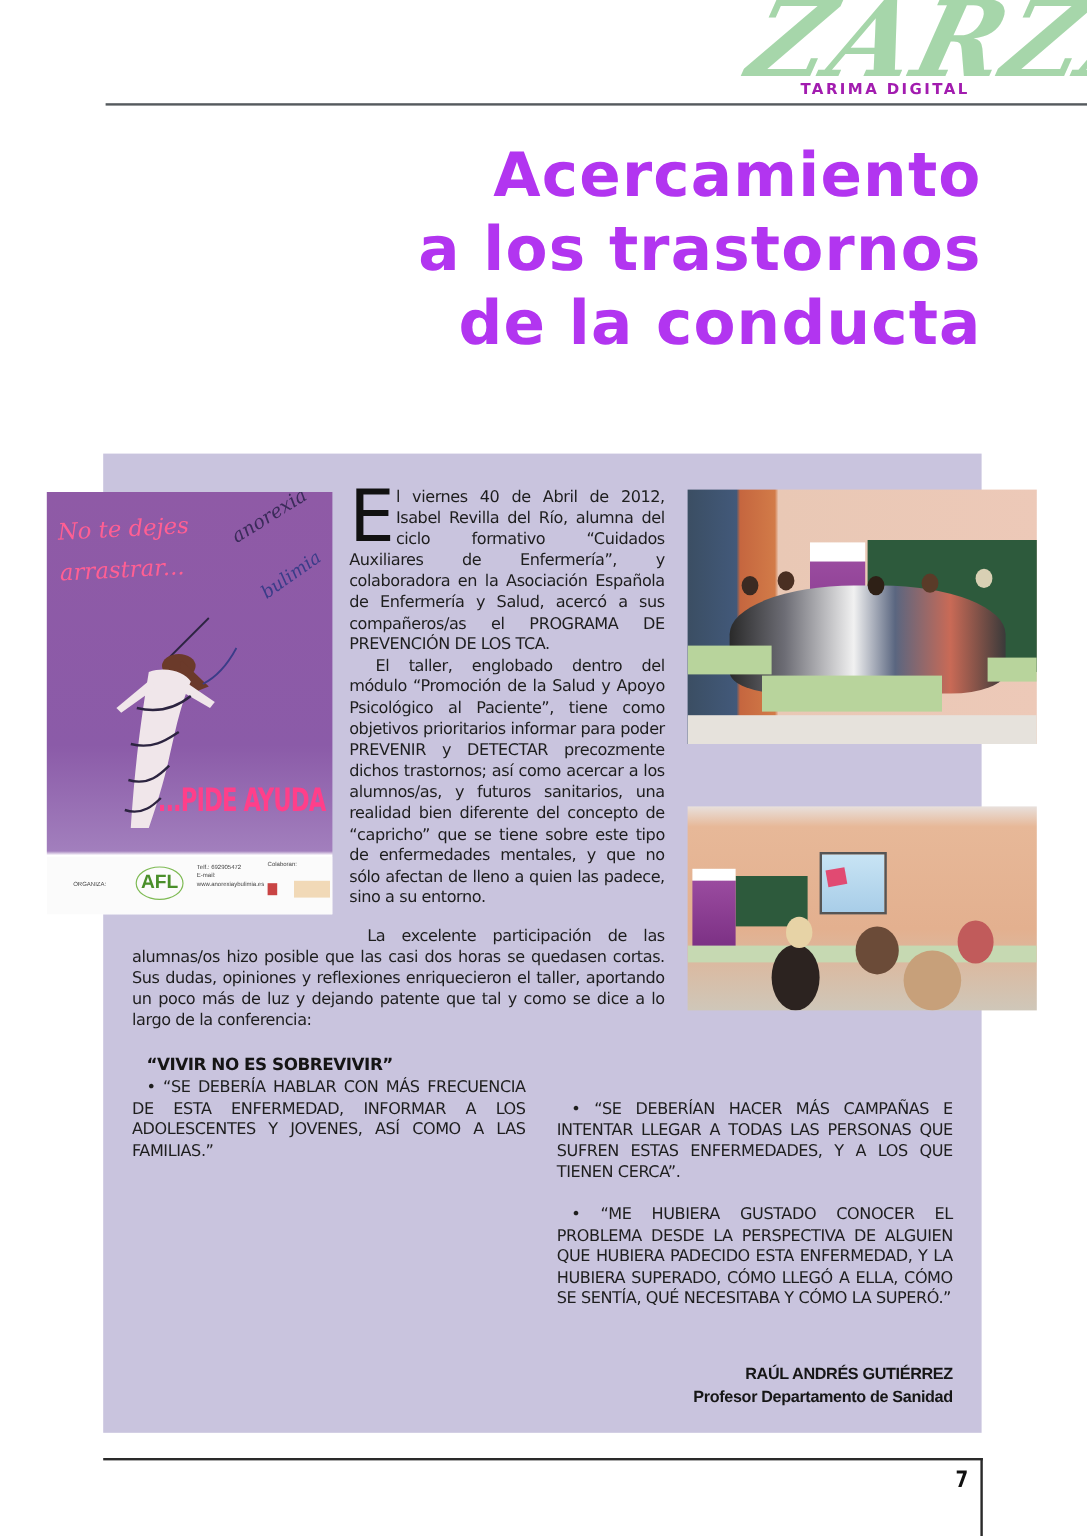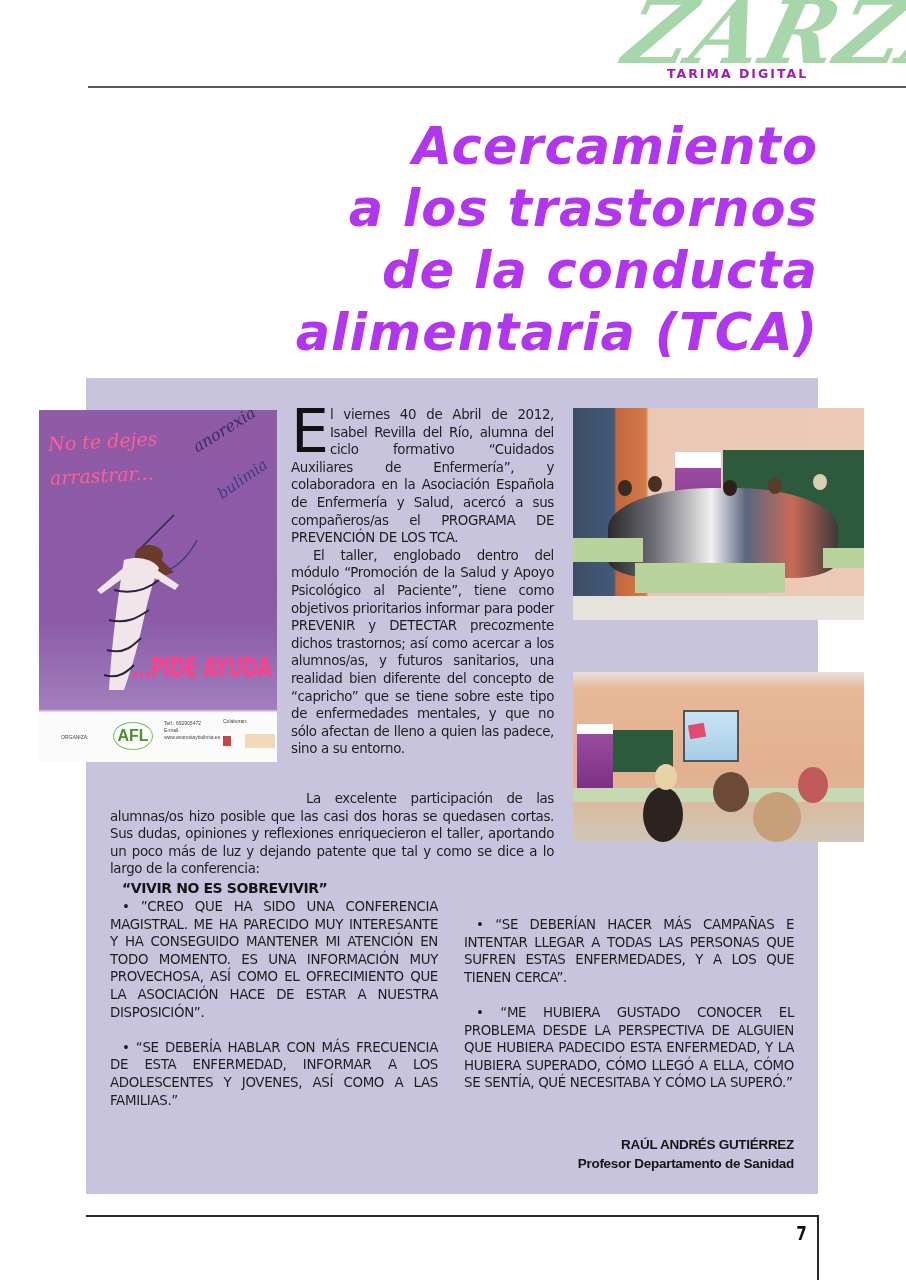--- a/index.html
+++ b/index.html
@@ -17,21 +17,21 @@
       position: absolute; left: 667px; top: 66px; font-size: 12.5px; font-weight: bold;
       letter-spacing: 2px; color: #a21caf; font-family: "DejaVu Sans", sans-serif;
       background: rgba(255,255,255,0.0);
     }
     .header-rule { position: absolute; left: 88px; top: 86px; width: 818px; height: 2px; background: #555a5e; }
 
     
     .title {
       position: absolute; right: 88px; top: 116px; width: 560px; text-align: right;
       font-family: "DejaVu Sans", sans-serif; font-weight: bold; color: #b235f0;
-      font-size: 51px; line-height: 62px; letter-spacing: 1px; font-style: italic;
+      font-size: 51px; line-height: 62px; letter-spacing: 1px;
     }
     .title span { display: block; }
 
     
     .panel { position: absolute; left: 86px; top: 378px; width: 732px; height: 816px; background: #c9c4de; }
 
     
     .poster {
       position: absolute; left: 39px; top: 410px; width: 238px; height: 352px;
       background: linear-gradient(180deg, #8f5aa6 0%, #8b5ba8 60%, #a27fbd 85%, #ffffff 86%);
@@ -75,21 +75,21 @@
     .body-text {
       position: absolute; font-family: "DejaVu Sans", sans-serif; font-size: 13.4px; line-height: 17.6px;
       color: #1e1e1e; text-align: justify; letter-spacing: -0.35px;
     }
     .col-intro { left: 291px; top: 406px; width: 263px; }
     .dropcap {
       float: left; font-family: "DejaVu Sans", sans-serif; font-weight: normal; font-size: 60px;
       line-height: 46px; height: 48px; margin: 2px 3px 0 0; color: #111; letter-spacing: -2px;
     }
     .indent { text-indent: 22px; display: block; }
-    .wide { left: 110px; top: 772px; width: 444px; margin-top: 18px; }
+    .wide { left: 110px; top: 772px; width: 444px; }
     .wide .first { text-indent: 196px; display: block; }
 
     .subhead {
       position: absolute; left: 122px; top: 880px; font-weight: bold; font-size: 14px; color: #151515;
       font-family: "DejaVu Sans", sans-serif; letter-spacing: -0.4px;
     }
     .col-left { left: 110px; top: 898px; width: 328px; }
     .col-right { left: 464px; top: 916px; width: 330px; }
     .para { display: block; margin-bottom: 17.6px; }
     .bullet { text-indent: 12px; display: block; }
@@ -125,21 +125,20 @@
 <body>
 
 <div class="logo">ZARZA</div>
 <div class="tagline">TARIMA DIGITAL</div>
 <div class="header-rule"></div>
 
 <h1 class="title">
   <span>Acercamiento</span>
   <span>a los trastornos</span>
   <span>de la conducta</span>
-  <span>alimentaria (TCA)</span>
 </h1>
 
 <div class="panel"></div>
 
 <div class="poster">
   <div class="p-top">
     <div>No te dejes</div>
     <div>arrastrar...</div>
   </div>
   <div class="p-anorexia">anorexia</div>
@@ -203,21 +202,20 @@
   <div class="ph-head" style="left:70px; top:115px; width:40px; height:55px; background:#2c2320;"></div>
   <div class="ph-head" style="left:140px; top:100px; width:36px; height:40px; background:#6b4b38;"></div>
   <div class="ph-head" style="left:180px; top:120px; width:48px; height:50px; background:#c7a07a;"></div>
   <div class="ph-head" style="left:225px; top:95px; width:30px; height:36px; background:#c15b5b;"></div>
   <div class="ph-head" style="left:82px; top:92px; width:22px; height:26px; background:#e7d3a6;"></div>
 </div>
 
 <div class="subhead">“VIVIR NO ES SOBREVIVIR”</div>
 
 <div class="body-text col-left">
-  <span class="para bullet">• ”CREO QUE HA SIDO UNA CONFERENCIA MAGISTRAL. ME HA PARECIDO MUY INTERESANTE Y HA CONSEGUIDO MANTENER MI ATENCIÓN EN TODO MOMENTO. ES UNA INFORMACIÓN MUY PROVECHOSA, ASÍ COMO EL OFRECIMIENTO QUE LA ASOCIACIÓN HACE DE ESTAR A NUESTRA DISPOSICIÓN”.</span>
   <span class="para bullet">• “SE DEBERÍA HABLAR CON MÁS FRECUENCIA DE ESTA ENFERMEDAD, INFORMAR A LOS ADOLESCENTES Y JOVENES, ASÍ COMO A LAS FAMILIAS.”</span>
 </div>
 
 <div class="body-text col-right">
   <span class="para bullet">• “SE DEBERÍAN HACER MÁS CAMPAÑAS E INTENTAR LLEGAR A TODAS LAS PERSONAS QUE SUFREN ESTAS ENFERMEDADES, Y A LOS QUE TIENEN CERCA”.</span>
   <span class="para bullet">•  “ME HUBIERA GUSTADO CONOCER EL PROBLEMA DESDE LA PERSPECTIVA DE ALGUIEN QUE HUBIERA PADECIDO ESTA ENFERMEDAD, Y LA HUBIERA SUPERADO, CÓMO LLEGÓ A ELLA, CÓMO SE SENTÍA, QUÉ NECESITABA Y CÓMO LA SUPERÓ.”</span>
 </div>
 
 <div class="signature">
   <div>RAÚL ANDRÉS GUTIÉRREZ</div>

